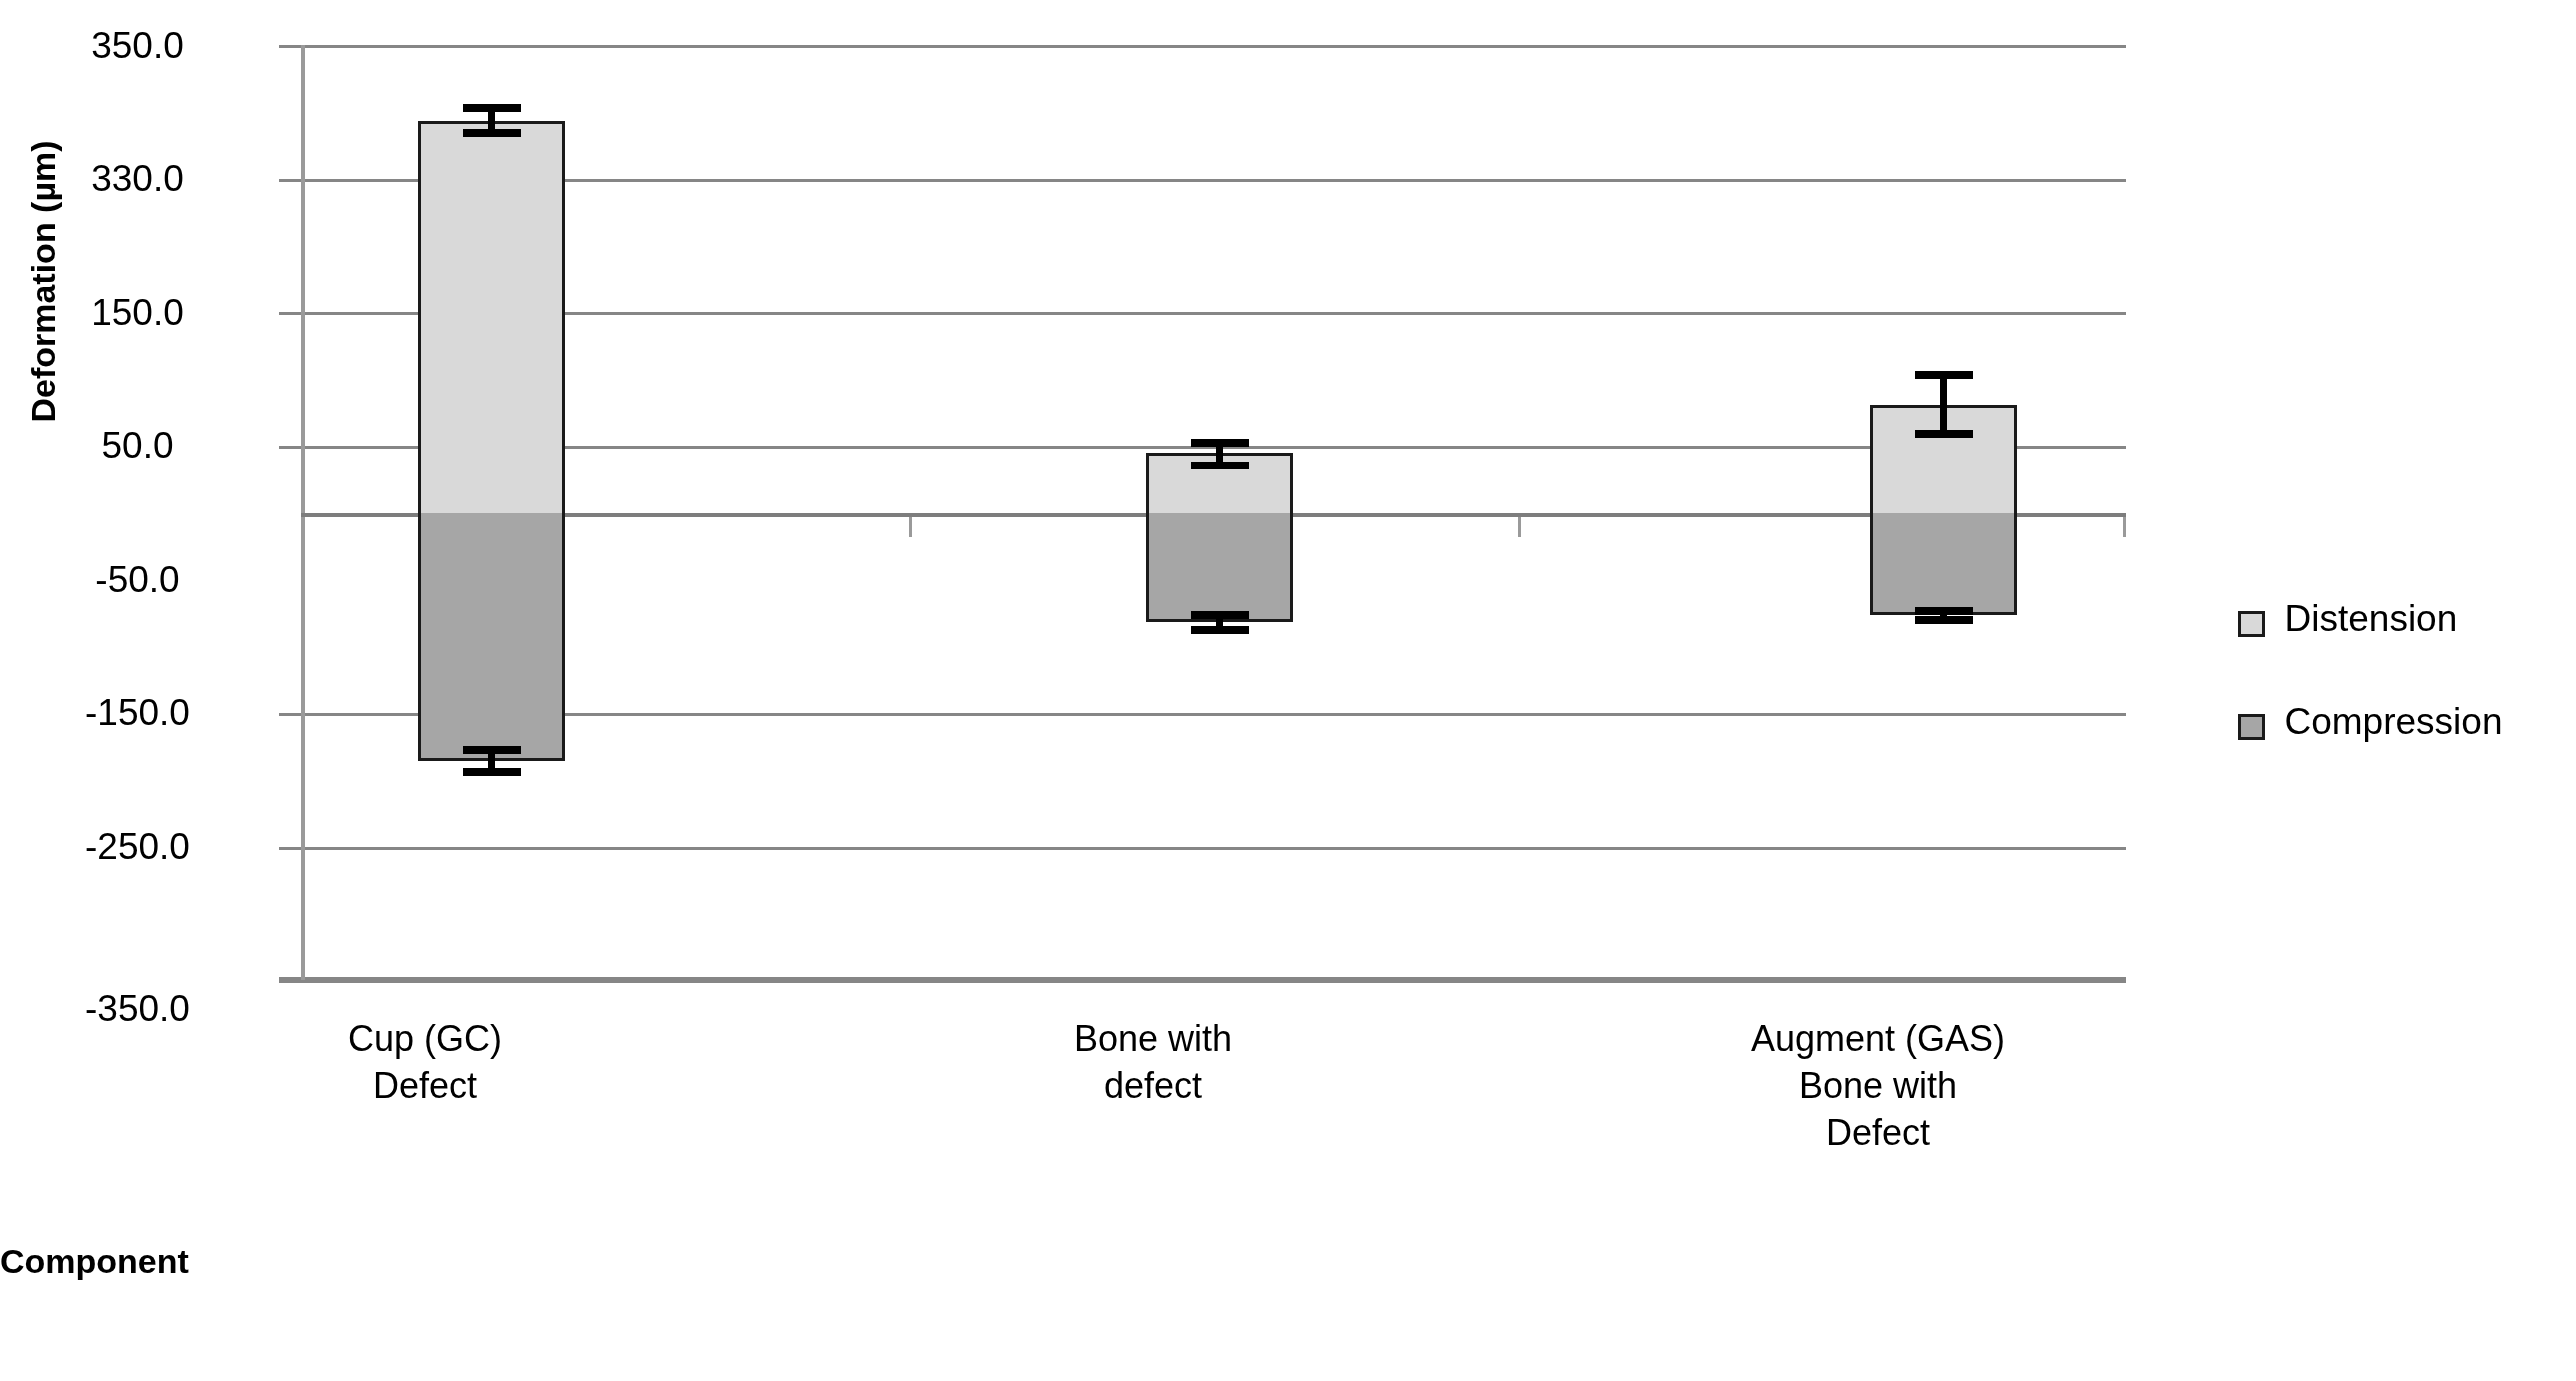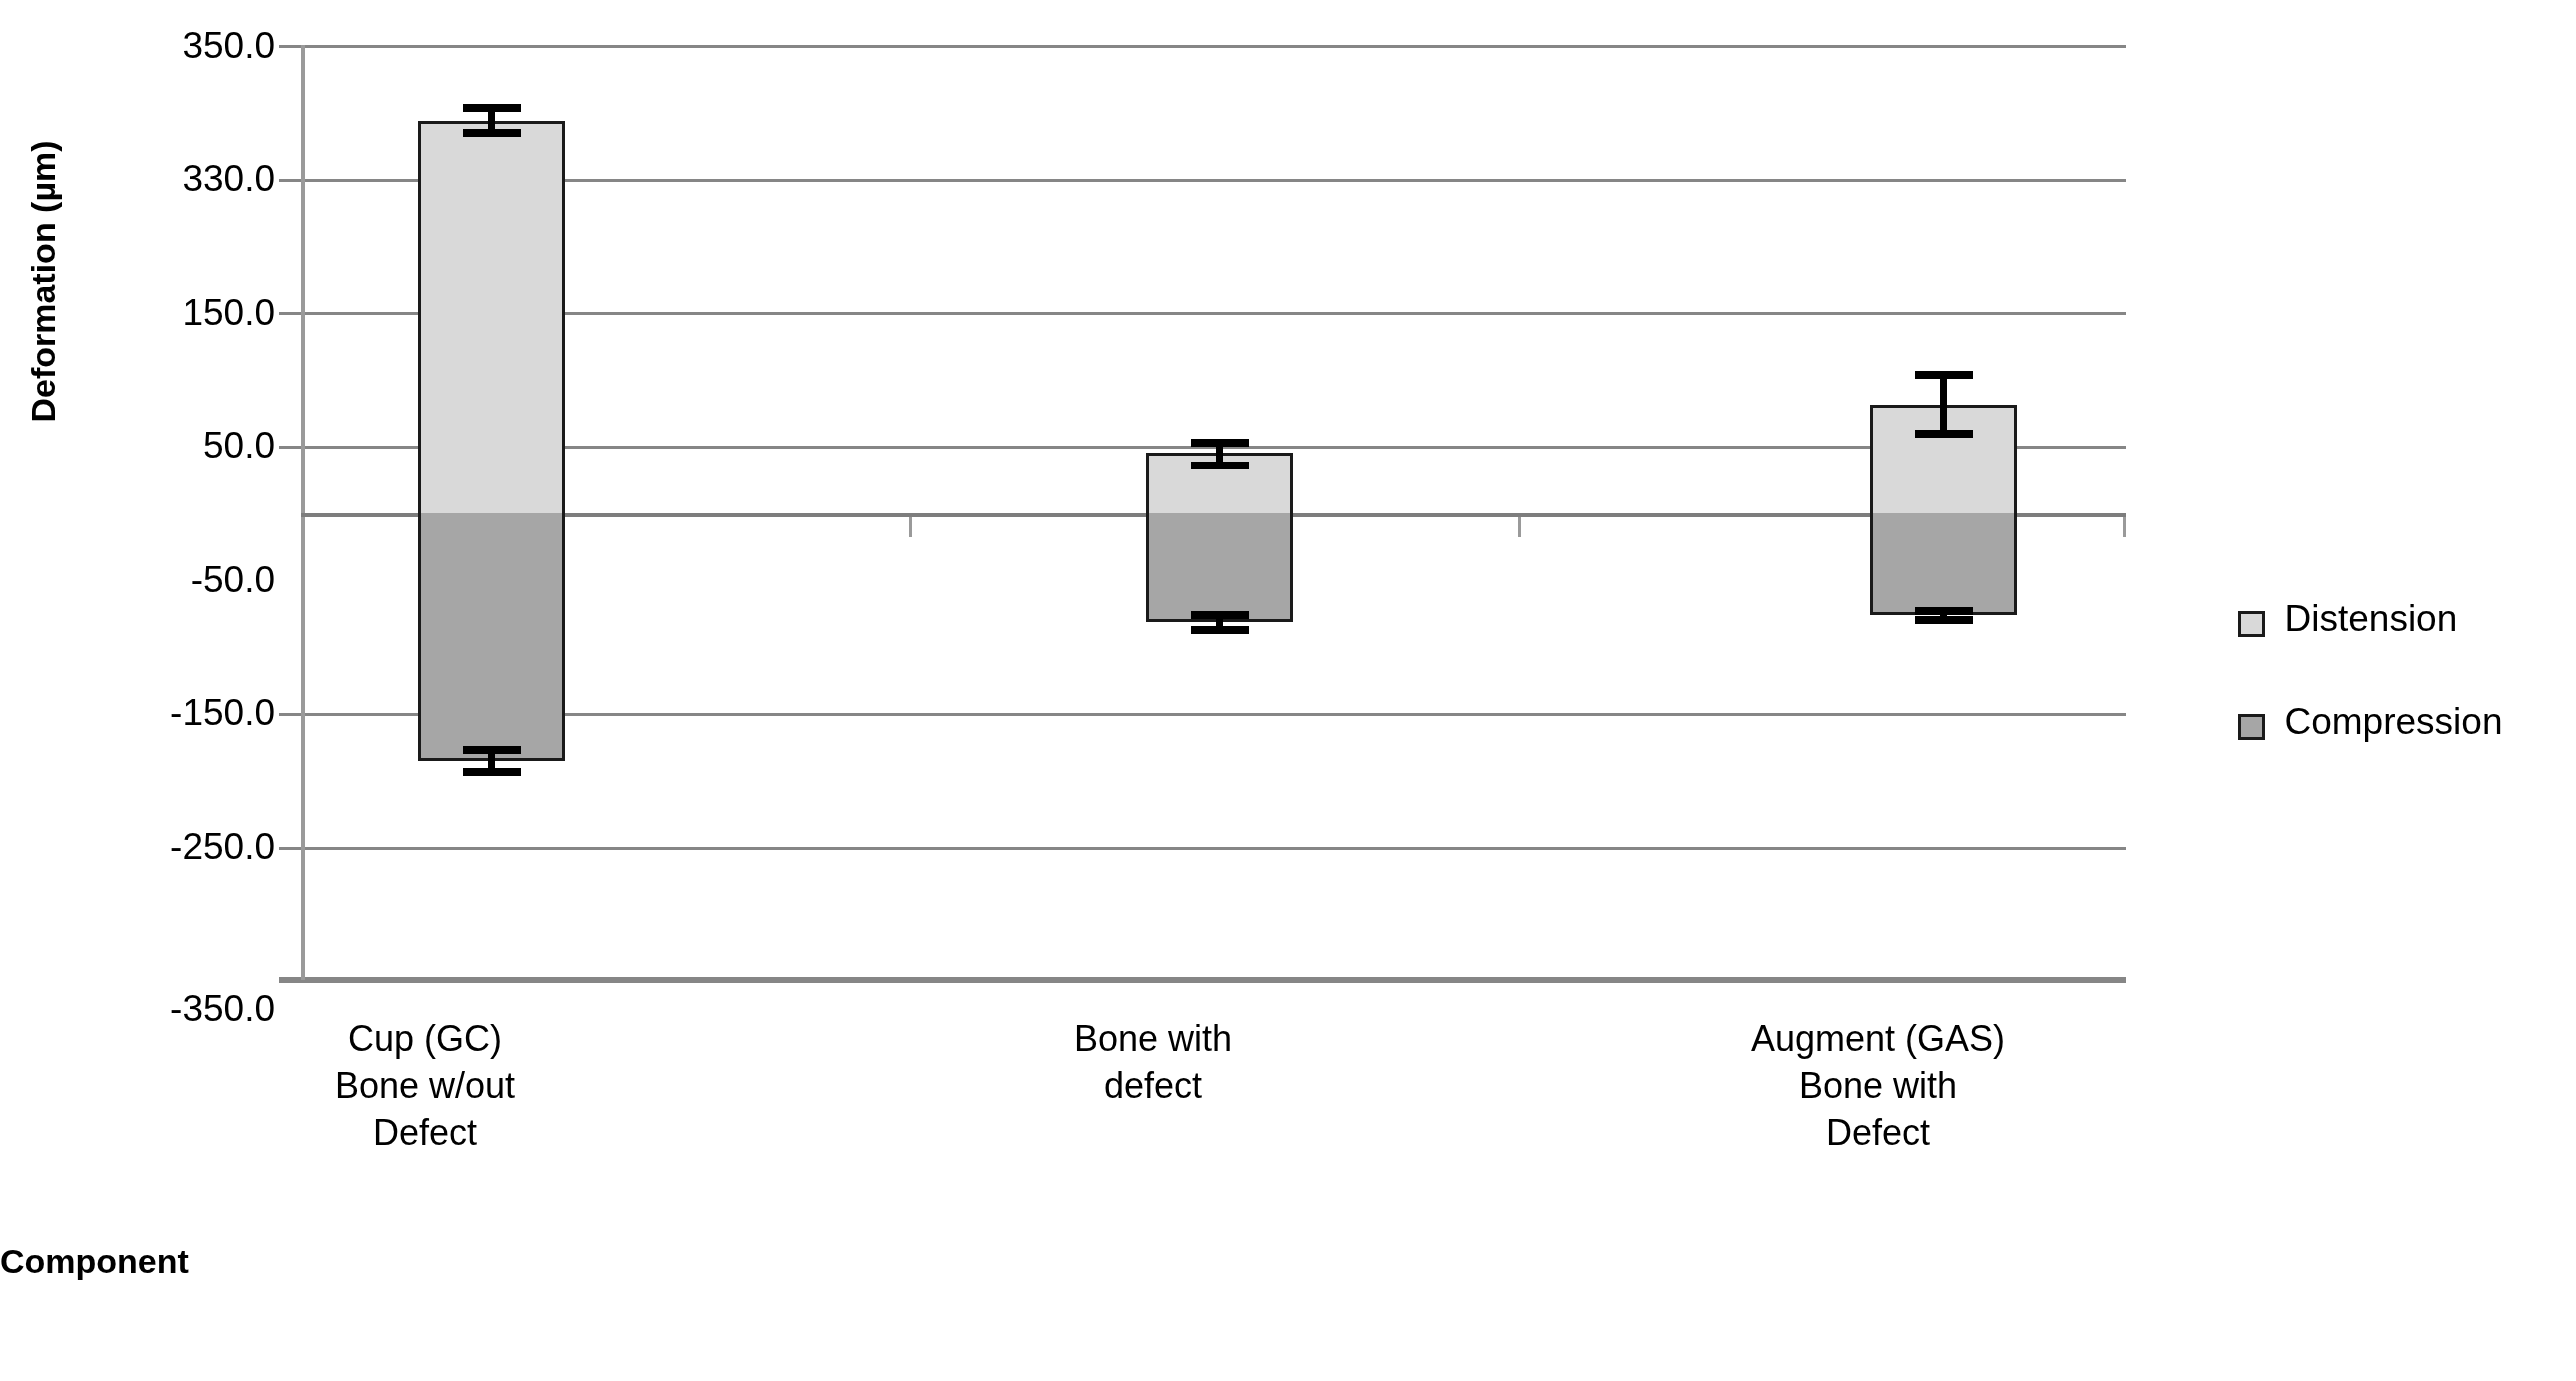--- a/index.html
+++ b/index.html
@@ -20,21 +20,21 @@
     font-weight:bold;
     letter-spacing:0px;
     white-space:nowrap;
   }
 
   
   .ytick{
     position:absolute;
     right:0;
     width:100%;
-    text-align:right;
+    text-align:center;
     font-size:37px;
     line-height:37px;
     white-space:nowrap;
   }
   .ytick-col{
     position:absolute;
     left:0px; top:0px;
     width:275px; height:1381px;
   }
 
@@ -238,21 +238,20 @@
     <div class="errbar" style="left:1569px; top:562px; width:147px; height:17px;">
       <div class="err-stem" style="top:0;height:17px;"></div>
       <div class="err-cap" style="top:0;"></div>
       <div class="err-cap" style="top:9.4px;"></div>
     </div>
 
   </div>
 
   <div class="xcat" style="left:183px; width:484px;text-align:center;">
     <span>Cup (GC)</span>
-    <span>Bone w/out</span>
     <span>Defect</span>
   </div>
   <div class="xcat" style="left:911px; width:484px;">
     <span>Bone with</span>
     <span>defect</span>
   </div>
   <div class="xcat" style="left:1636px; width:484px;">
     <span>Augment (GAS)</span>
     <span>Bone with</span>
     <span>Defect</span>

